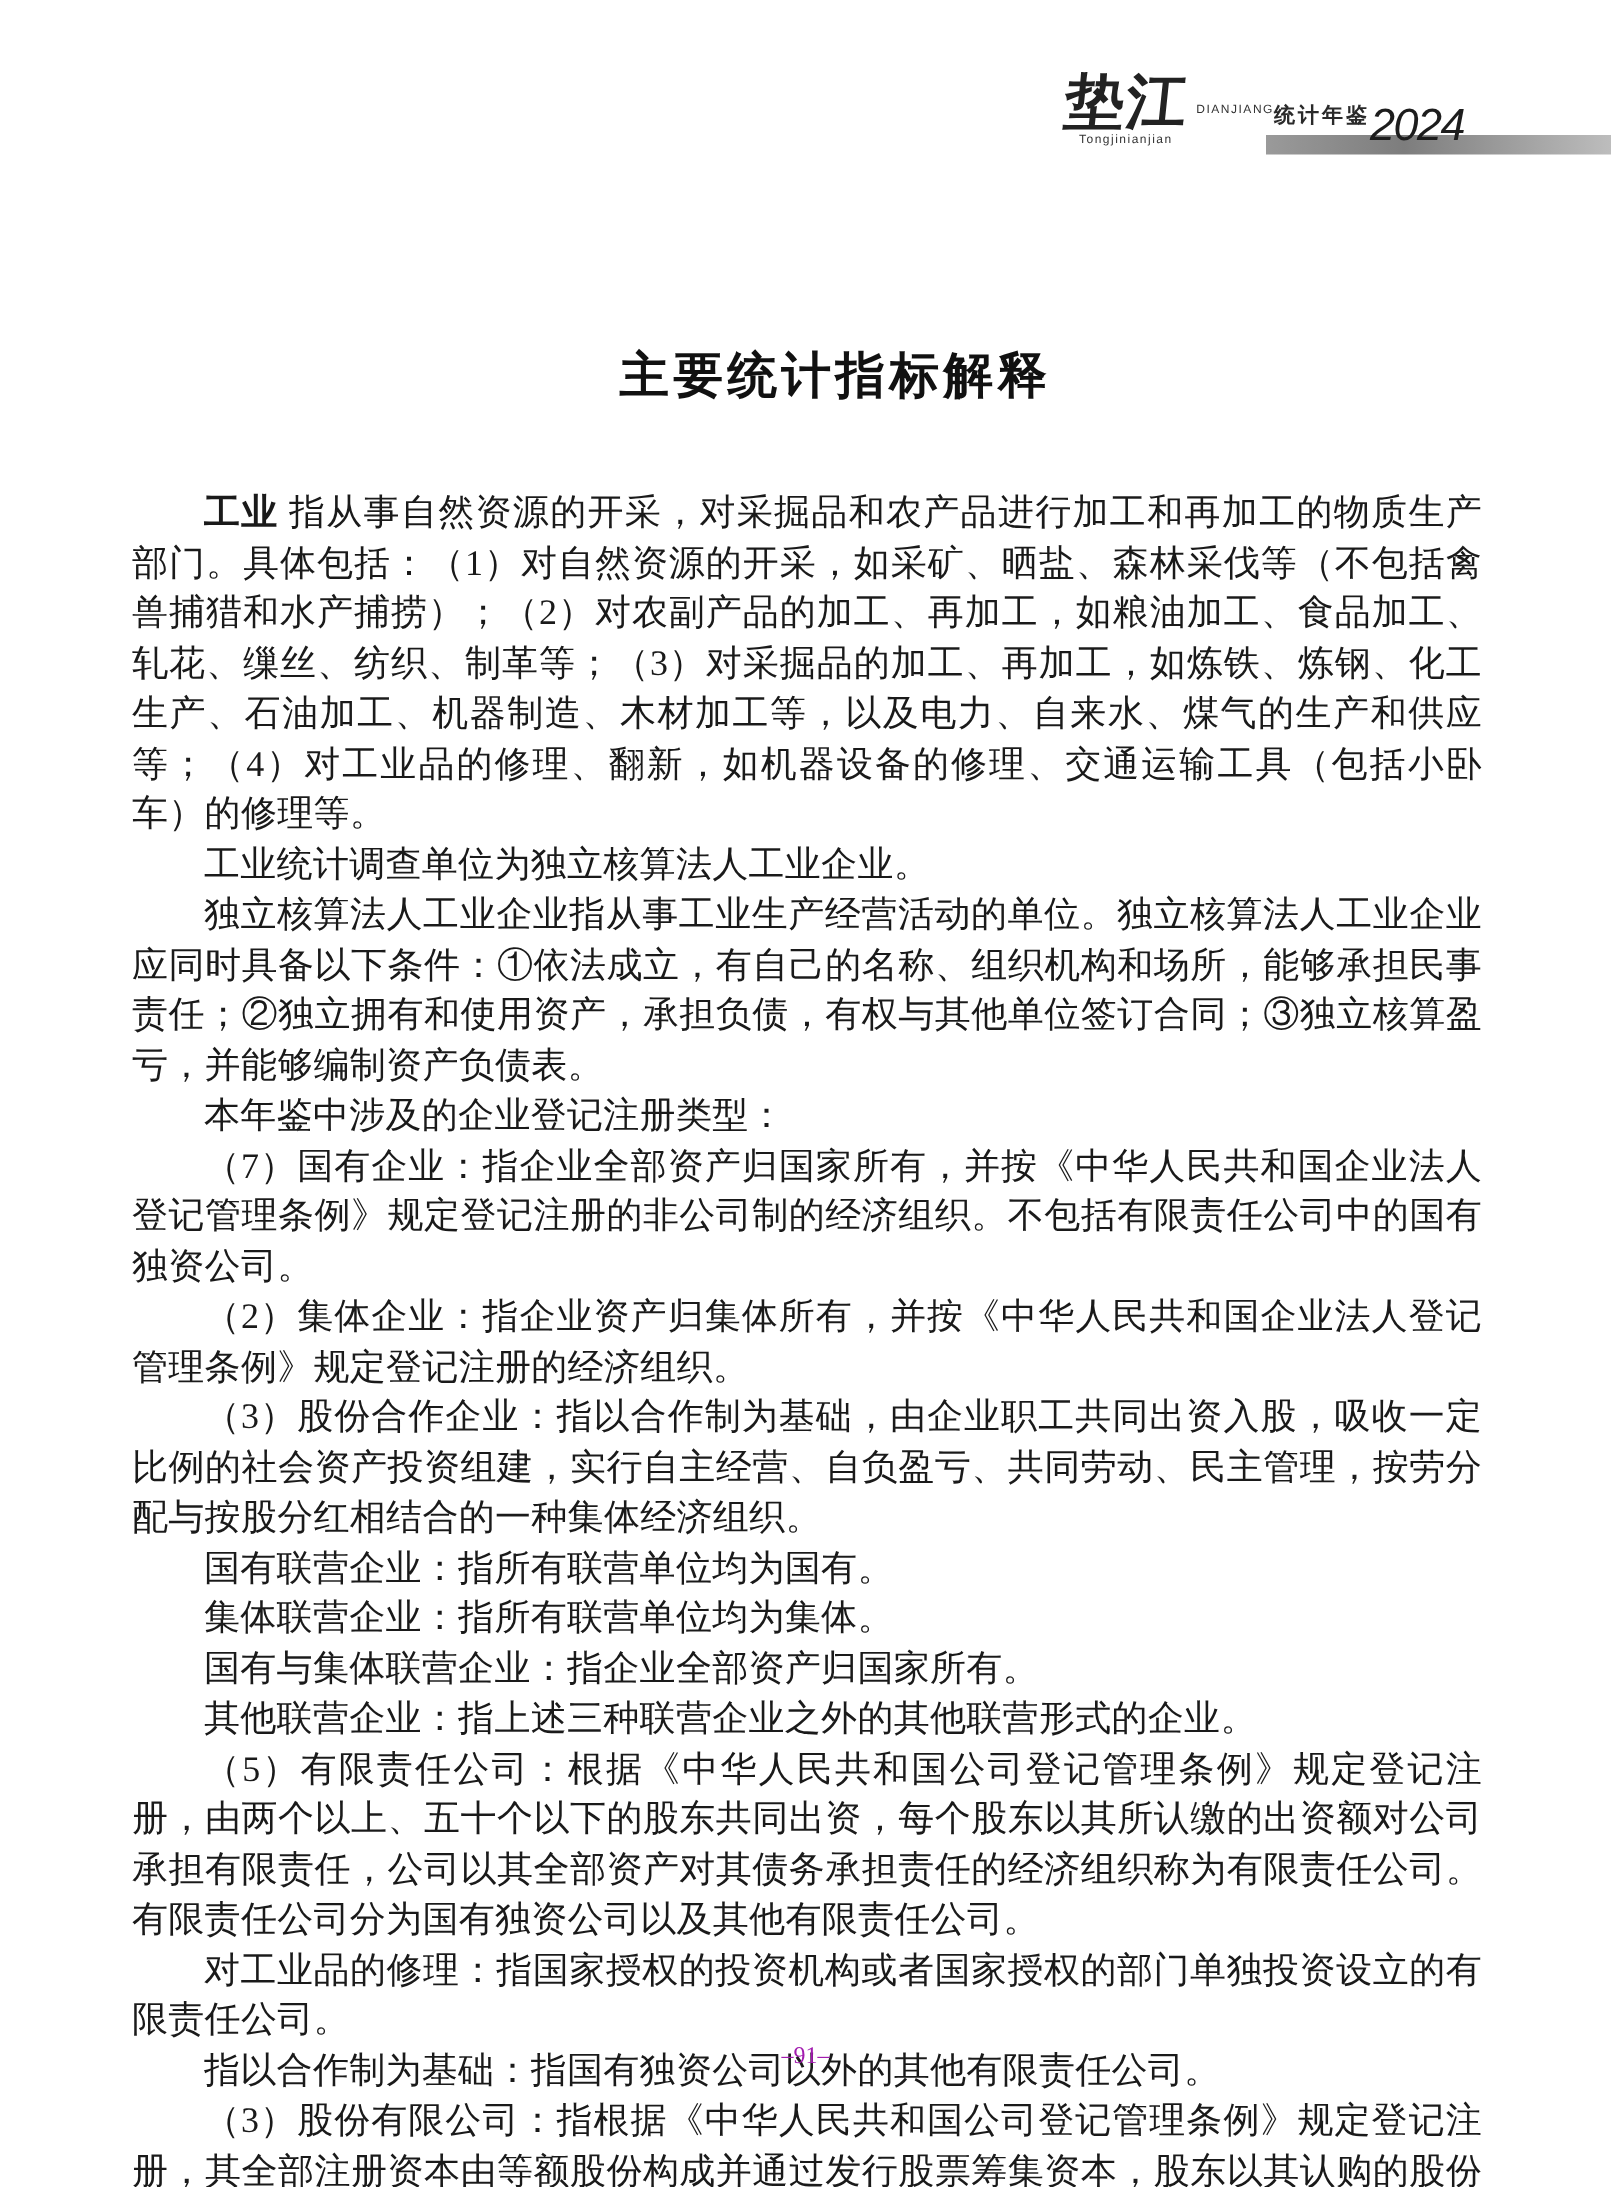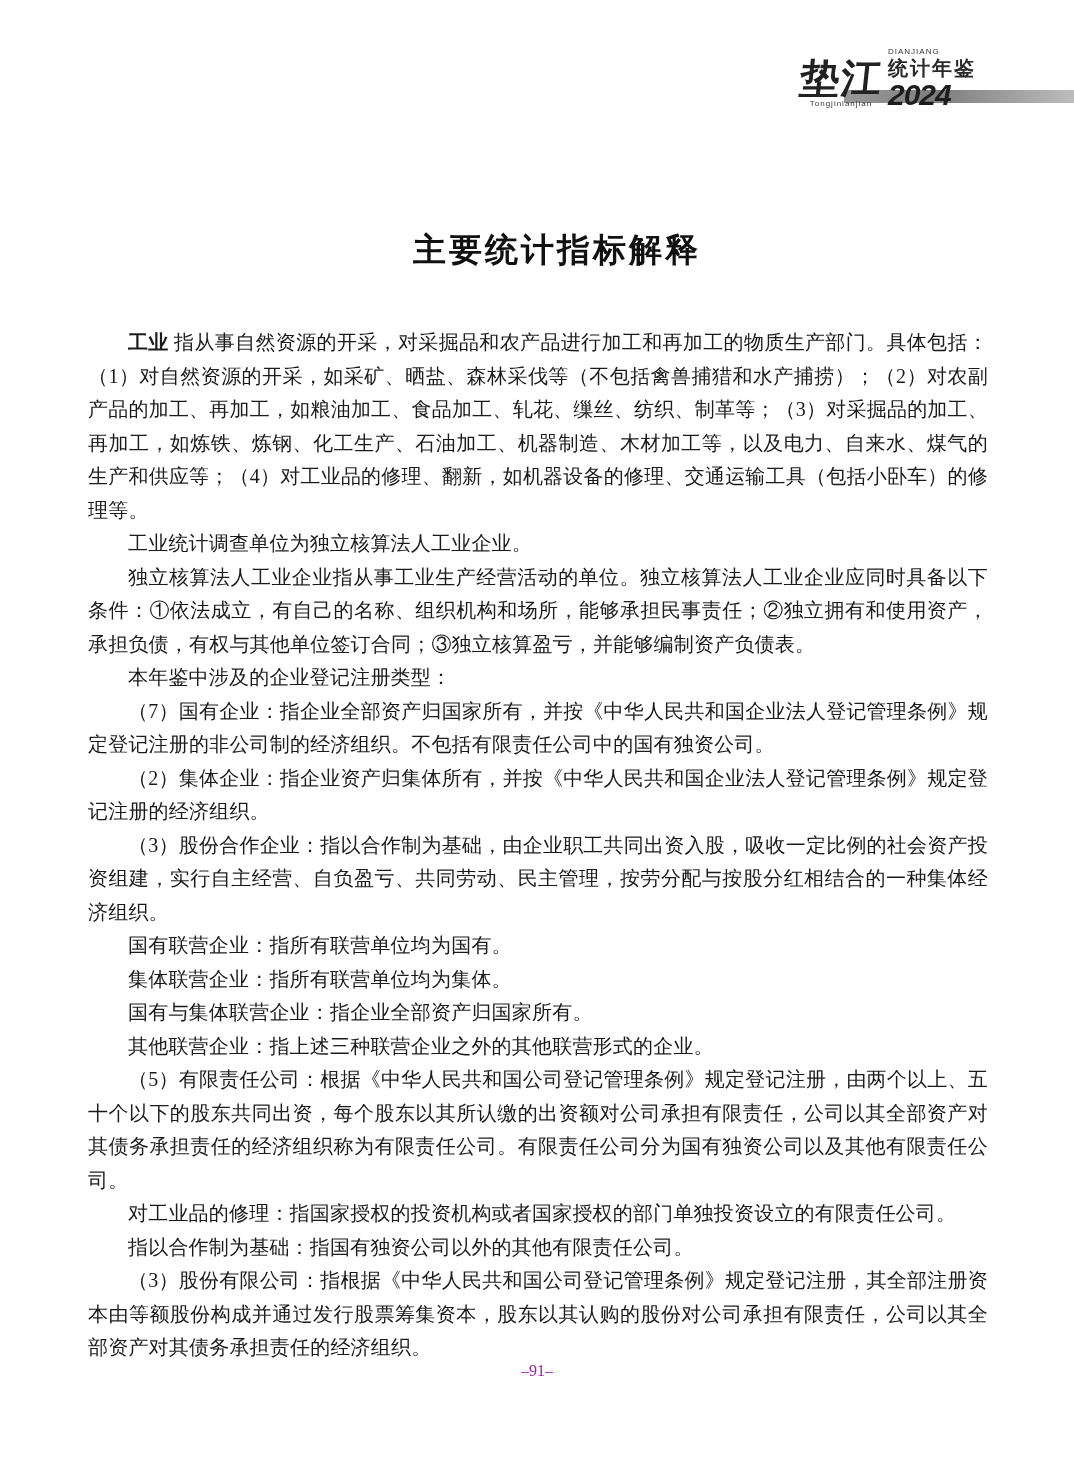--- a/index.html
+++ b/index.html
@@ -51,36 +51,35 @@
   }
   .logo-pinyin {
     font-family: "Liberation Sans", sans-serif;
     font-size: 8px;
     letter-spacing: 1px;
     color: #333;
     margin-bottom: 2px;
   }
   .logo-right {
     display: flex;
-    flex-direction: column;
     align-items: flex-start;
     line-height: 1;
   }
   .logo-sub {
     font-family: "Liberation Sans", sans-serif;
-    font-size: 20px;
+    font-size: 14px;
     font-weight: bold;
     letter-spacing: 2px;
     color: #2a2a2a;
     margin-bottom: 2px;
   }
   .logo-year {
     font-family: "Liberation Sans", sans-serif;
     font-size: 30px;
-    font-weight: bold;
+    font-weight: normal;
     font-style: italic;
     letter-spacing: -1px;
     color: #1d1d1d;
   }
 
   
   .page-title {
     position: absolute;
     top: 228px;
     left: 0;
@@ -95,21 +94,21 @@
   }
 
   
   .content {
     position: absolute;
     top: 326px;
     left: 88px;
     width: 900px;
   }
   .para {
-    font-size: 20px;
+    font-size: 24px;
     line-height: 33.5px;
     text-align: justify;
     text-justify: inter-ideograph;
     margin: 0;
     letter-spacing: 0.2px;
   }
   .para.indent {
     text-indent: 2em;
   }
   .lead {

